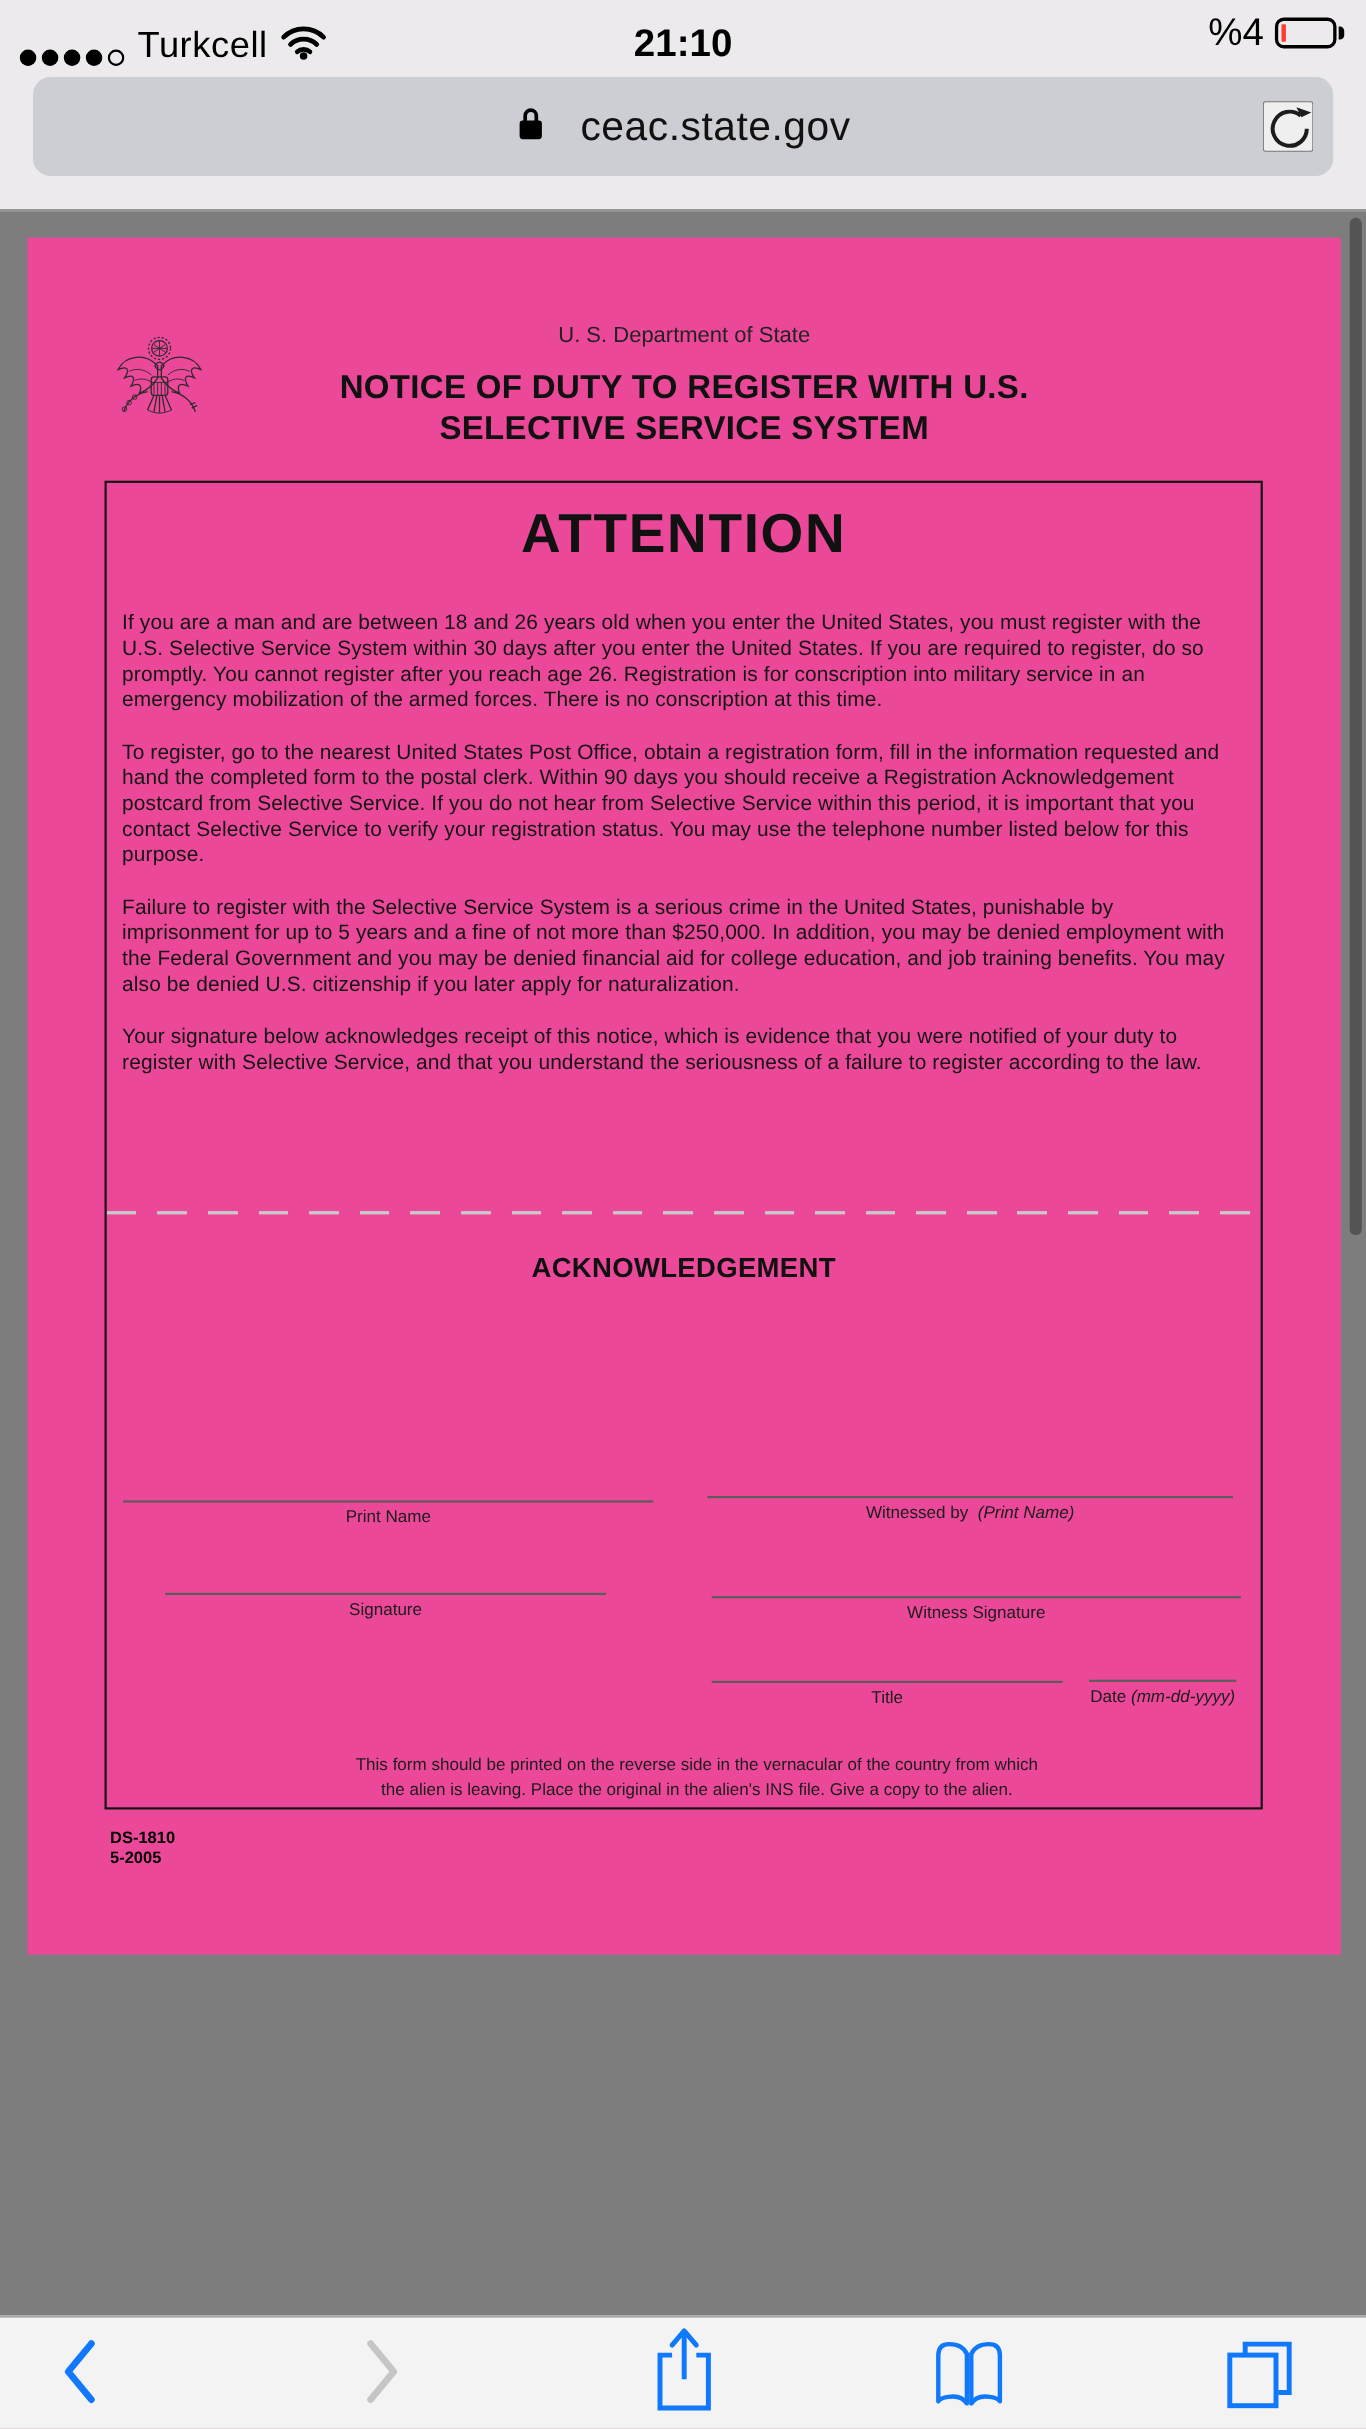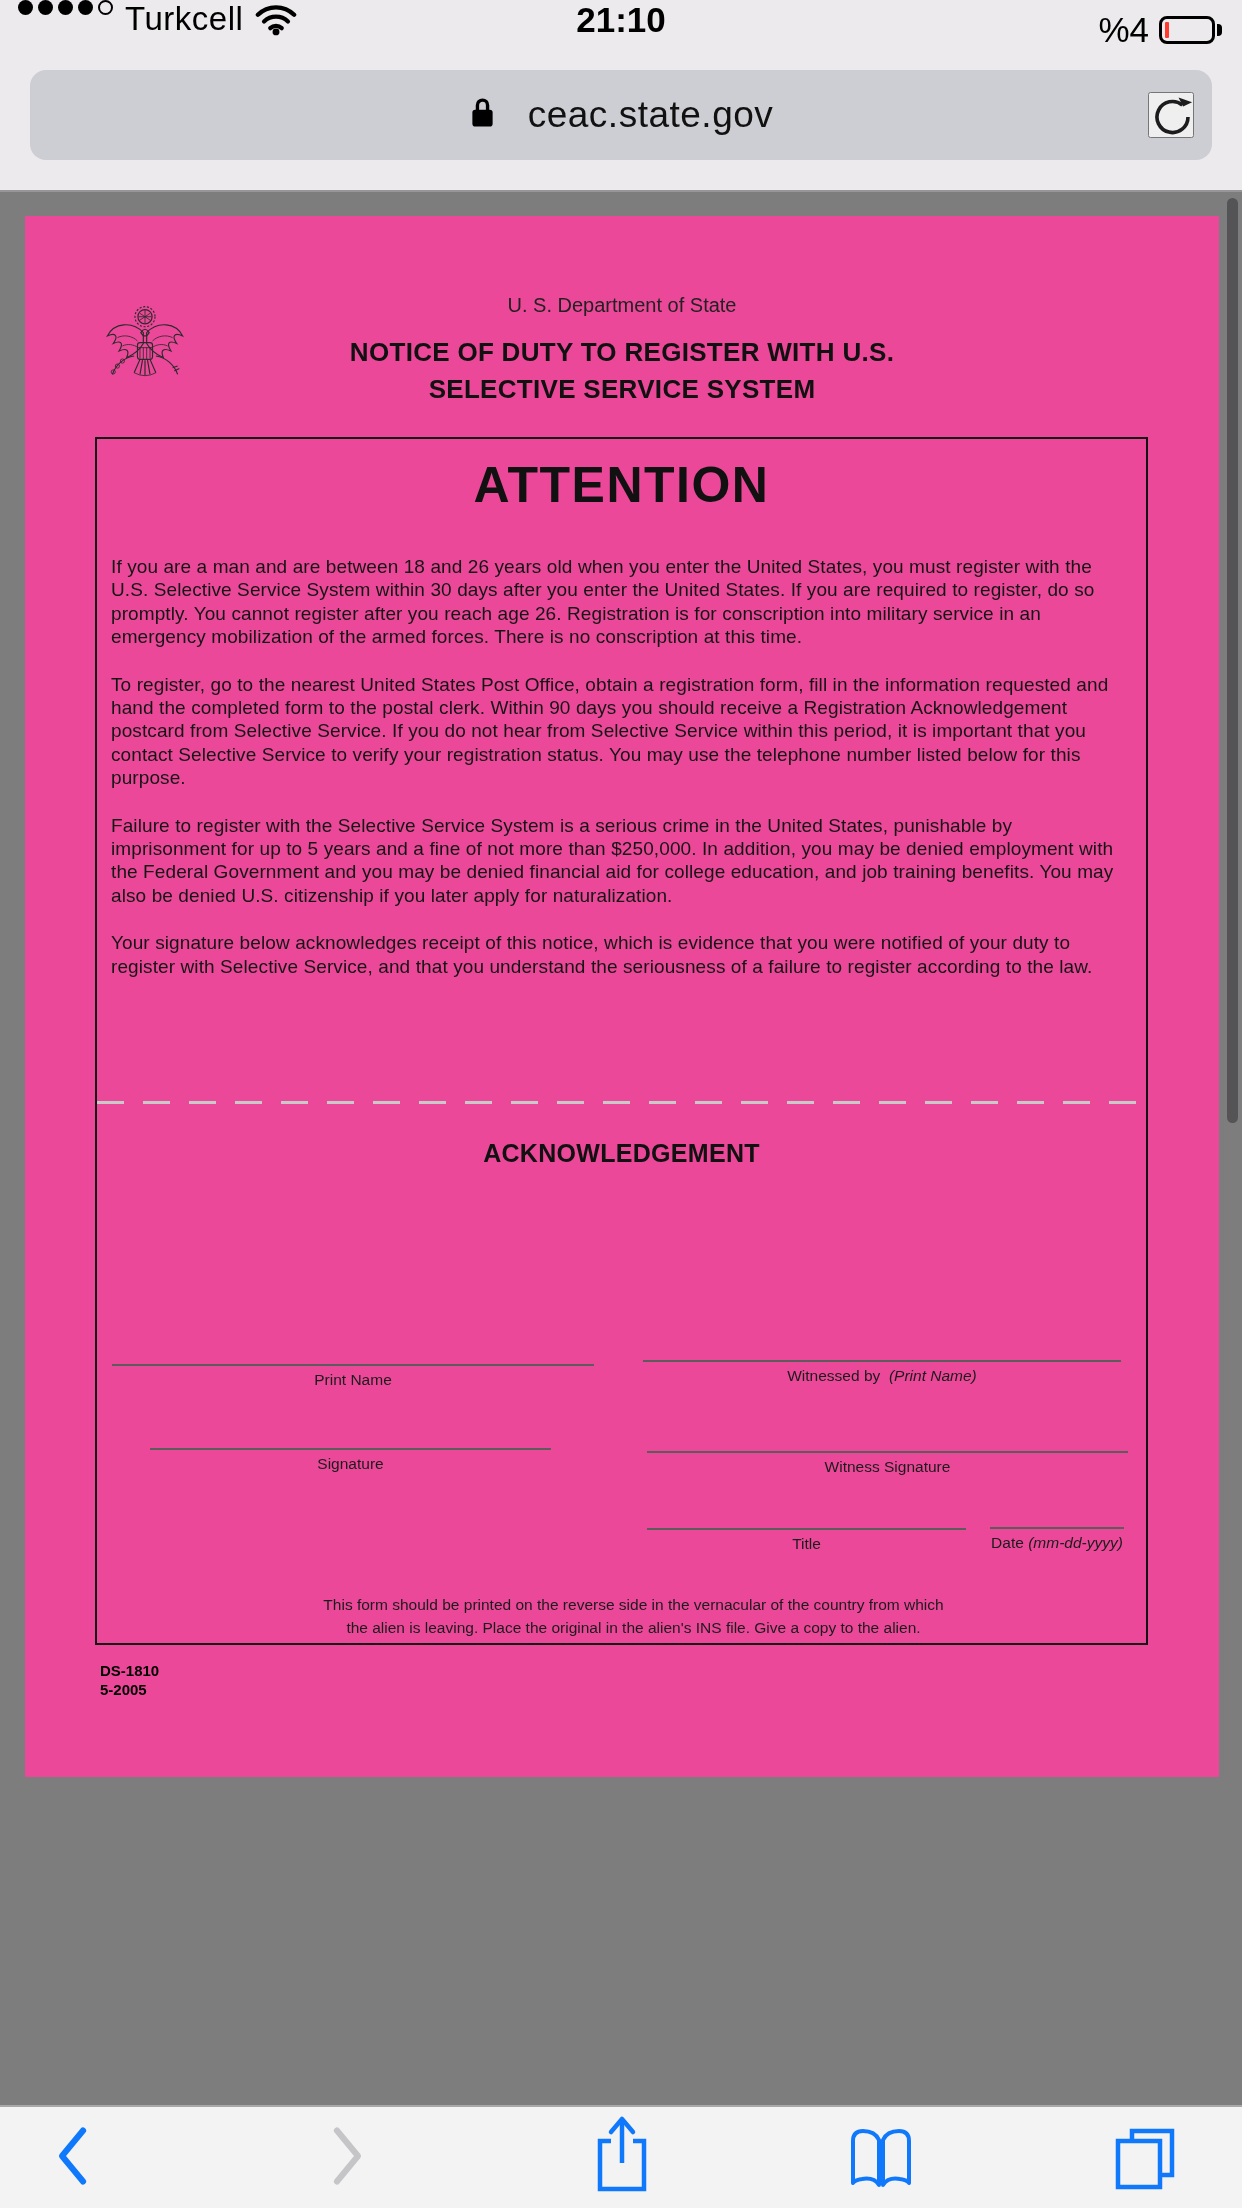--- a/index.html
+++ b/index.html
@@ -11,21 +11,21 @@
     overflow: hidden;
   }
 
   
   .chrome-top {
     position: absolute; left: 0; top: 0; width: 1242px; height: 192px;
     background: #eceaec; border-bottom: 2px solid #979797; z-index: 5;
   }
   .status-bar {
     position: absolute; left: 0; top: 0; width: 1242px; height: 60px;
-    display: flex; align-items: flex-start; color: #000;
+    display: flex; align-items: flex-end; color: #000;
   }
   .signal-dots { display: flex; align-items: center; gap: 5px; margin-left: 18px; }
   .dot { width: 15px; height: 15px; border-radius: 50%; background: #000; }
   .dot.hollow { background: transparent; border: 2px solid #000; }
   .carrier { font-size: 33px; margin-left: 12px; letter-spacing: 0.5px; }
   .wifi { margin-left: 12px; margin-top: 4px; }
   .status-time {
     position: absolute; left: 0; right: 0; text-align: center;
     font-size: 35px; font-weight: 600;
   }
@@ -61,21 +61,21 @@
   }
   .page {
     position: absolute; left: 25px; top: 24px; width: 1194px; height: 1561px;
     background: #ec4899; color: #111;
   }
 
   .agency { position: absolute; top: 78px; left: 0; right: 0; text-align: center; font-size: 20px; color: #222; }
   .eagle { position: absolute; left: 74px; top: 88px; width: 92px; height: 94px; }
   .doc-title {
     position: absolute; top: 118px; left: 0; right: 0; text-align: center;
-    font-size: 26px; font-weight: bold; line-height: 37px; letter-spacing: 0.3px;
+    font-size: 30px; font-weight: bold; line-height: 37px; letter-spacing: 0.3px;
   }
 
   .attention-box {
     position: absolute; left: 70px; top: 221px; width: 1053px; height: 1208px;
     border: 2px solid #141414;
   }
   .attn-heading {
     margin-top: 16px; text-align: center;
     font-size: 50px; font-weight: bold; letter-spacing: 1.5px; line-height: 60px;
     margin-bottom: 40px;

